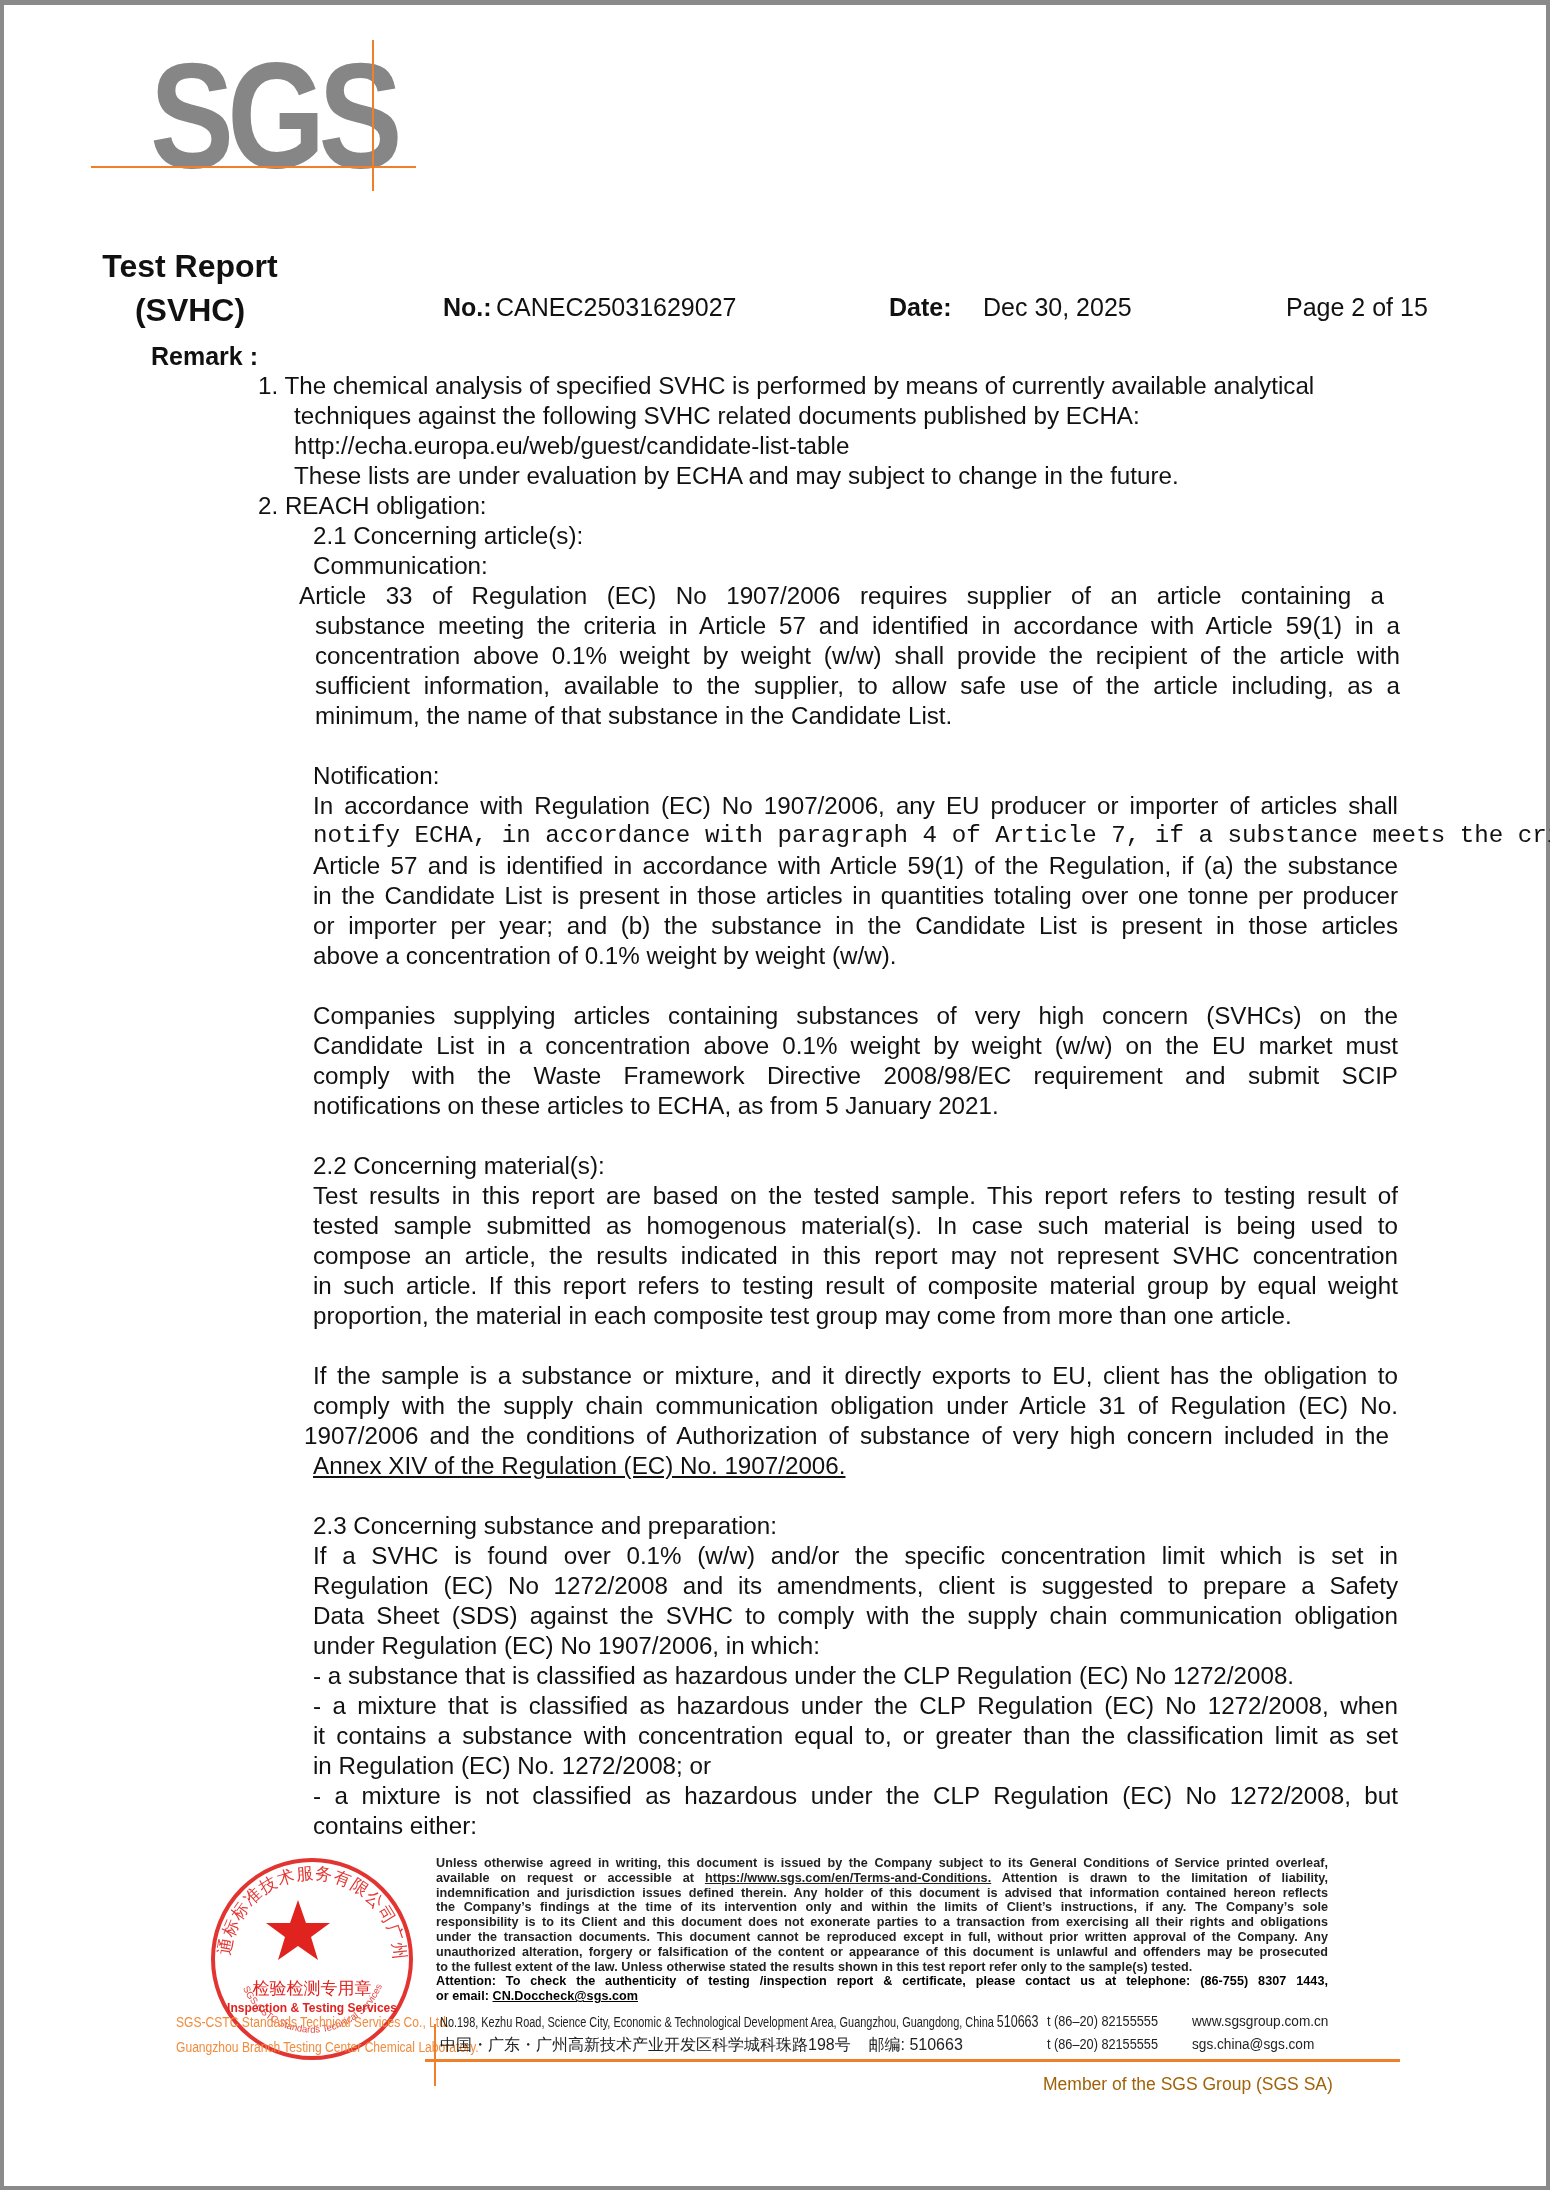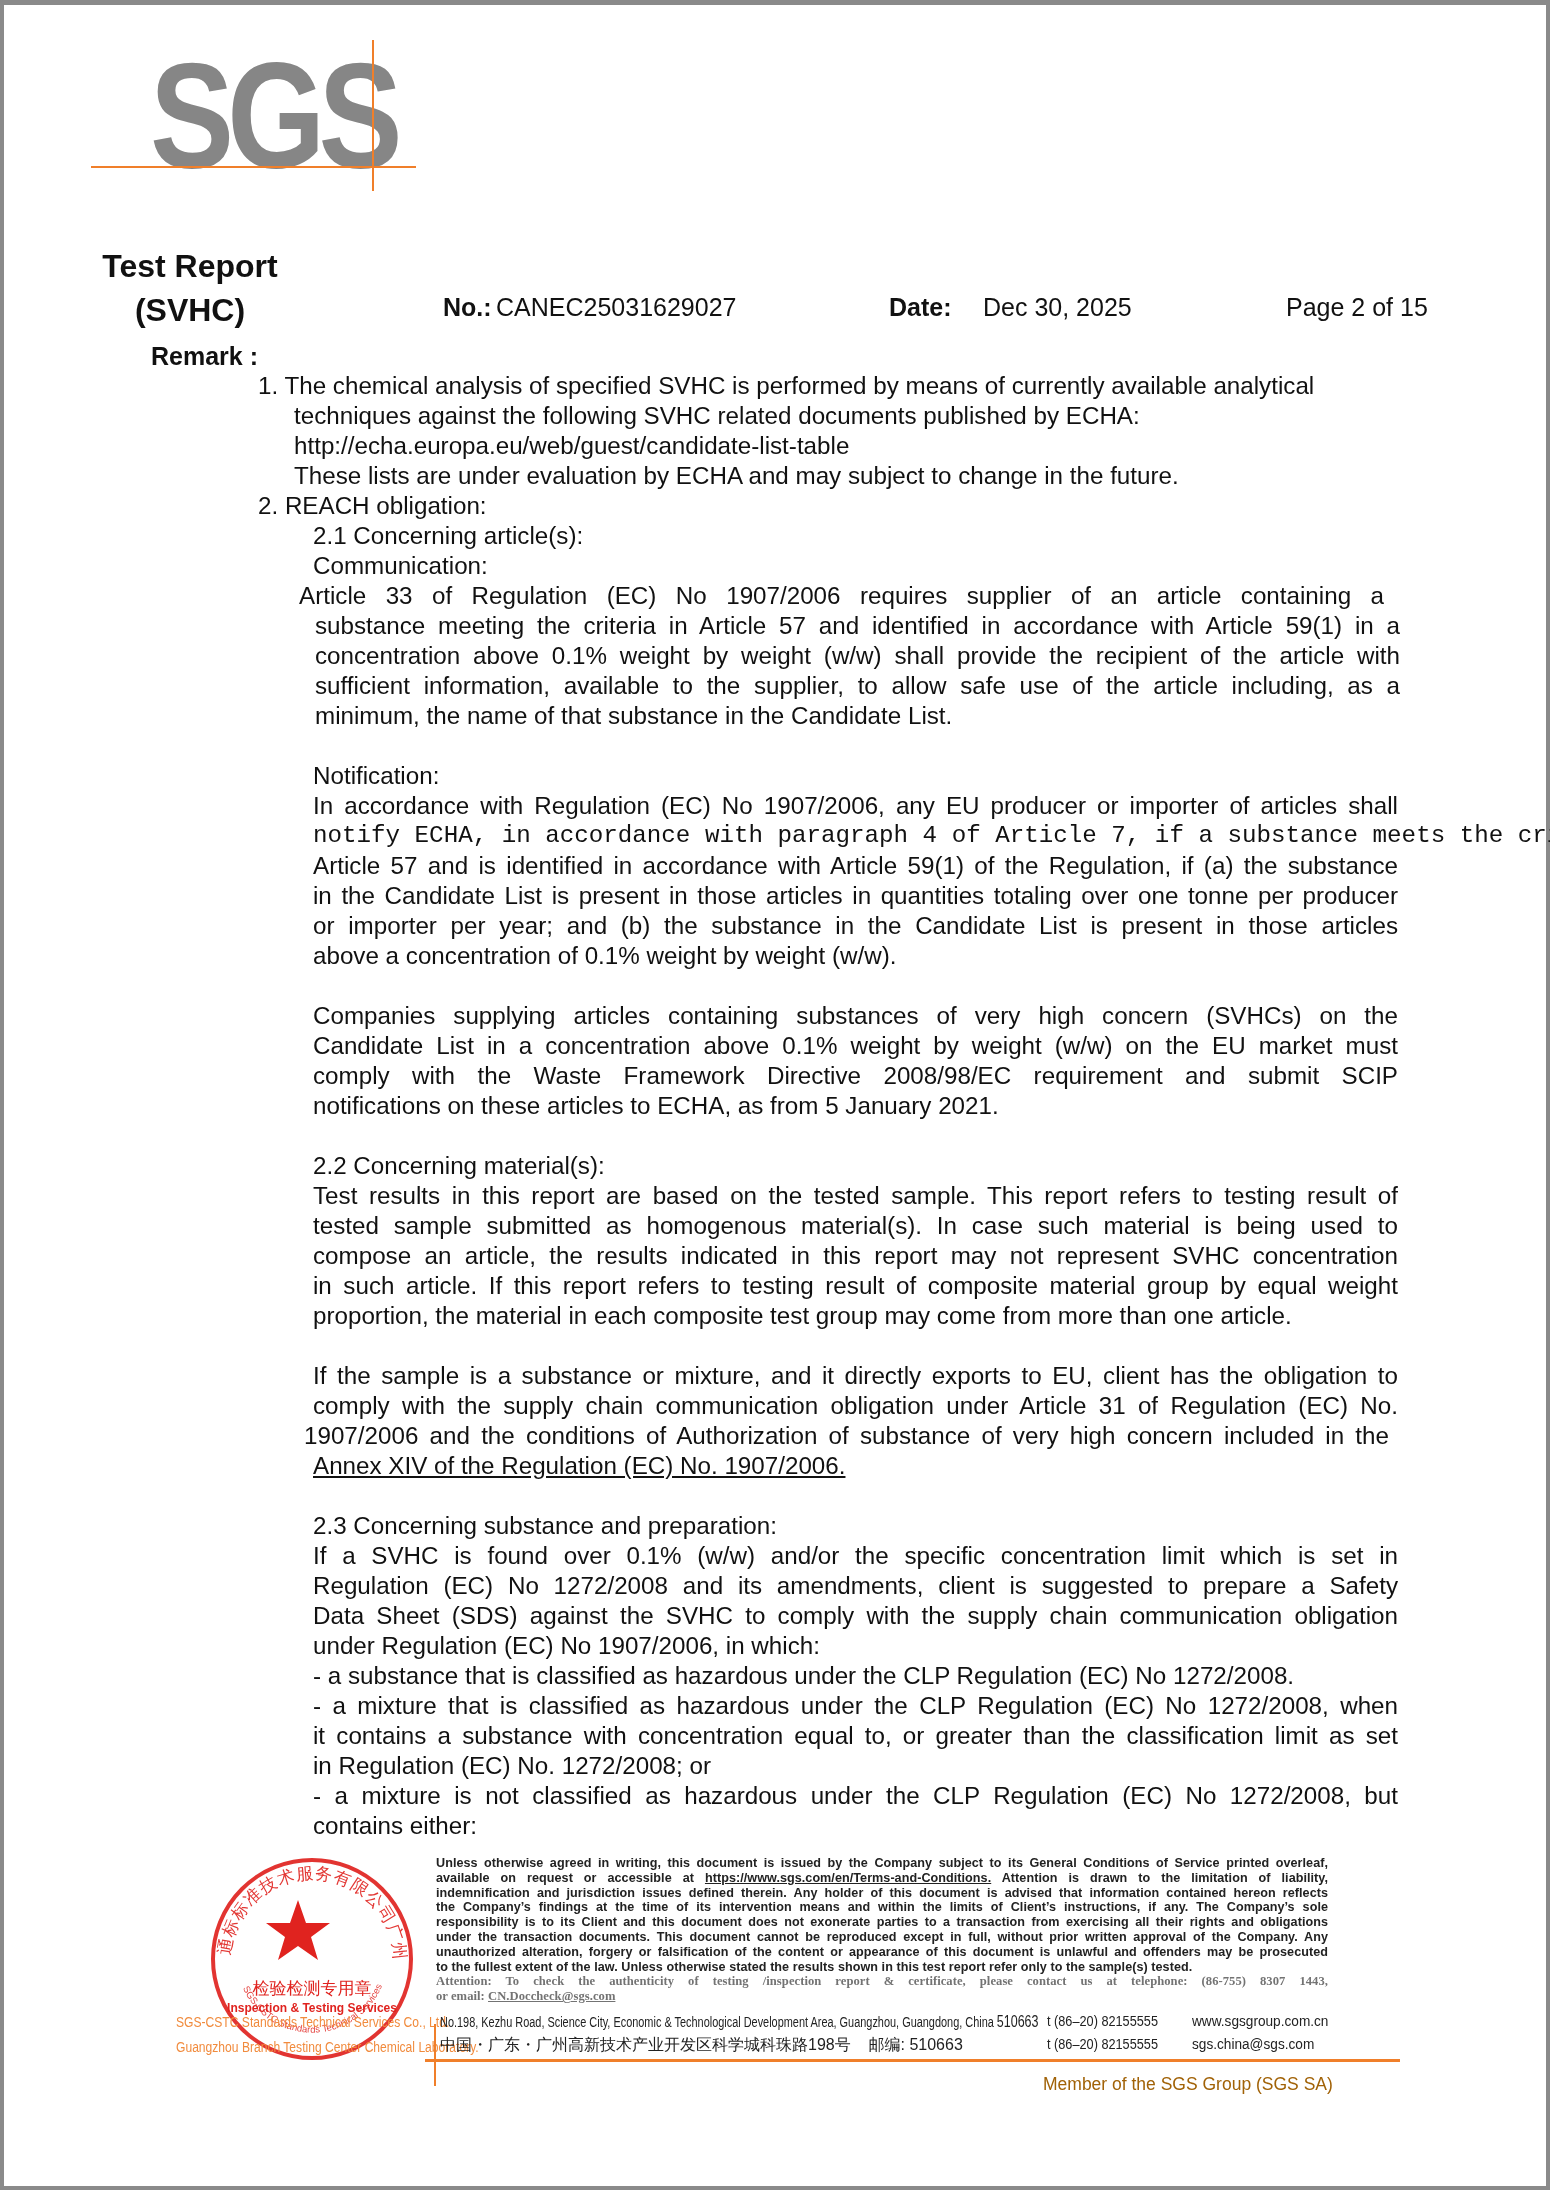--- a/index.html
+++ b/index.html
@@ -23,21 +23,21 @@
   .line { position: absolute; white-space: nowrap; }
   .just { position: absolute; width: 1085px; text-align: justify; text-align-last: justify; white-space: nowrap; }
   .just span.inner { display: inline-block; width: 100%; }
 
   
   .stamp { position: absolute; left: 200px; top: 1856px; width: 224px; height: 206px; }
   .stamp-sub { position: absolute; font-size: 15.5px; line-height: 20px; color: #f18b3d; white-space: nowrap; transform: scaleX(0.78); transform-origin: left top; }
   .disclaimer { position: absolute; left: 436px; top: 1856px; width: 892px; font-size: 12.6px; line-height: 14.8px; color: #222; font-weight: 700; letter-spacing: 0.05px; }
   .disclaimer .dl { display: block; text-align: justify; text-align-last: justify; white-space: nowrap; }
   .disclaimer .dl.last { text-align-last: left; }
-  .disclaimer .orange { color: #737373; font-family: Liberation Serif, serif; }
+  .disclaimer .orange { color: #000000; }
   .disclaimer u { text-decoration: underline; }
   .addr { position: absolute; font-size: 13px; line-height: 16px; color: #222; white-space: nowrap; transform-origin: left top; }
   .foot-hline { position: absolute; left: 425px; top: 2059px; width: 975px; height: 3px; background: #f07f2a; }
   .foot-vline { position: absolute; left: 434px; top: 2024px; width: 2px; height: 62px; background: #f07f2a; }
   .member { position: absolute; left: 1043px; top: 2073px; font-size: 17.5px; line-height: 22px; color: #a16207; white-space: nowrap; }
 </style>
 </head>
 <body>
 
 <div class="page-border"></div>
@@ -131,21 +131,21 @@
     <textPath href="#arcBottom" startOffset="4%">SGS-CSTC Standards Technical Services Co., Ltd. Guangzhou Branch</textPath>
   </text>
 </svg>
 <div class="stamp-sub" style="left:176px; top:2012px;">SGS-CSTC Standards Technical  Services Co., Ltd.</div>
 <div class="stamp-sub" style="left:176px; top:2037px;">Guangzhou Branch Testing Center Chemical Laboratory.</div>
 
 <div class="disclaimer">
   <span class="dl">Unless otherwise agreed in writing, this document is issued by the Company subject to its General Conditions of Service printed overleaf,</span>
   <span class="dl"><span>available on request or accessible at</span> <u>https://www.sgs.com/en/Terms-and-Conditions.</u> <span>Attention is drawn to the limitation of liability,</span></span>
   <span class="dl">indemnification and jurisdiction issues defined therein. Any holder of this document is advised that information contained hereon reflects</span>
-  <span class="dl">the Company’s findings at the time of its intervention means and within the limits of Client’s instructions, if any. The Company’s sole</span>
+  <span class="dl">the Company’s findings at the time of its intervention only and within the limits of Client’s instructions, if any. The Company’s sole</span>
   <span class="dl">responsibility is to its Client and this document does not exonerate parties to a transaction from exercising all their rights and obligations</span>
   <span class="dl">under the transaction documents. This document cannot be reproduced except in full, without prior written approval of the Company. Any</span>
   <span class="dl">unauthorized alteration, forgery or falsification of the content or appearance of this document is unlawful and offenders may be prosecuted</span>
   <span class="dl last">to the fullest extent of the law. Unless otherwise stated the results shown in this test report refer only to the sample(s) tested.</span>
   <span class="dl orange">Attention: To check the authenticity of testing /inspection report &amp; certificate, please contact us at telephone: (86-755) 8307 1443,</span>
   <span class="dl last orange"><span>or email:</span> <u>CN.Doccheck@sgs.com</u></span>
 </div>
 
 <div class="foot-vline"></div>
 <div class="addr" style="left:440px; top:2014px; transform: scaleX(0.78); font-size:14px;"><span>No.198, Kezhu Road, Science City, Economic &amp; Technological Development Area, Guangzhou, Guangdong, China</span> <span style="font-size:16px;">510663</span></div>

